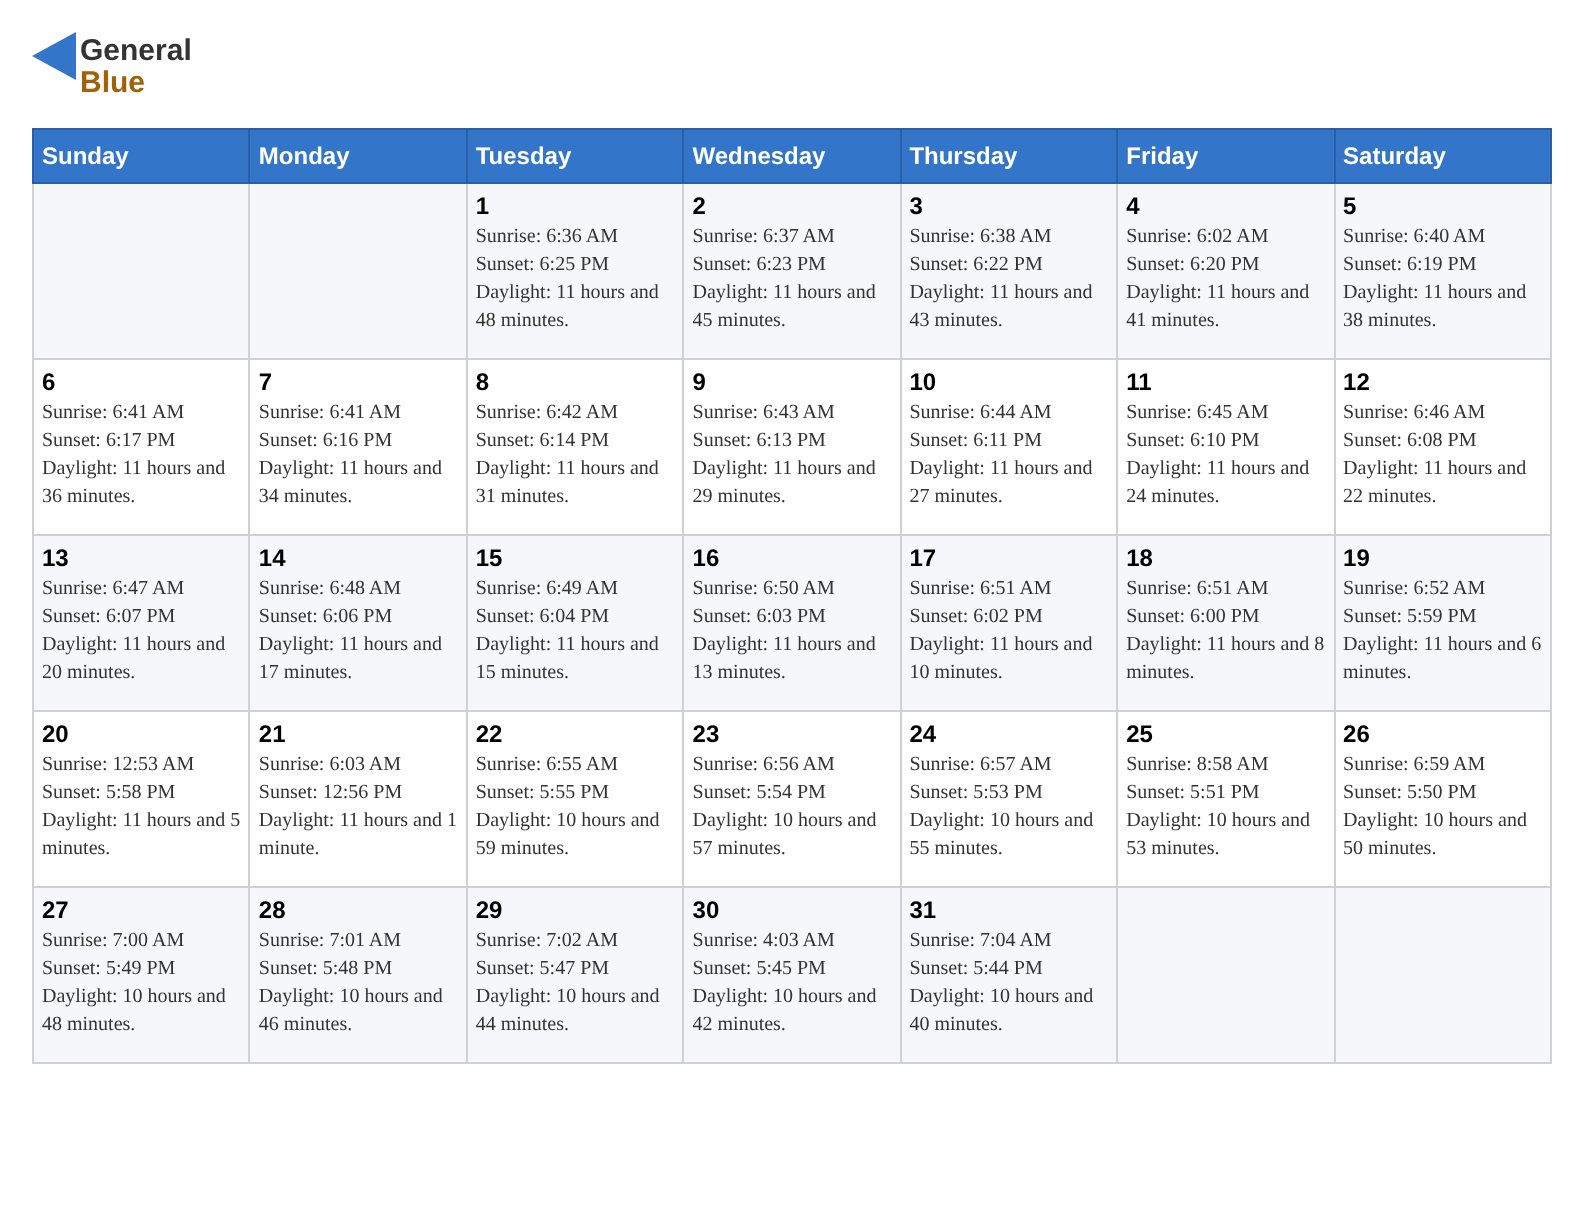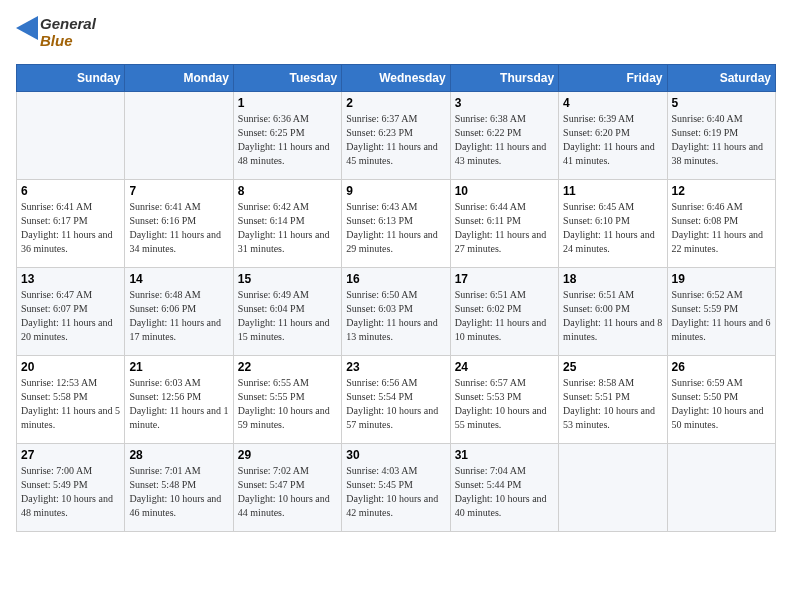--- a/index.html
+++ b/index.html
@@ -35,21 +35,21 @@
     }
     table {
       width: 100%;
       border-collapse: collapse;
       font-size: 11px;
     }
     thead tr th {
       background: #3375c8;
       color: #fff;
       padding: 6px 4px;
-      text-align: right;
+      text-align: left;
       font-size: 12px;
       font-weight: bold;
       border: 1px solid #2a5fa8;
     }
     tbody tr td {
       border: 1px solid #d0d0d0;
       vertical-align: top;
       padding: 4px;
       height: 88px;
       width: 108px;
@@ -75,21 +75,21 @@
     }
     .empty-cell {
       background: #f5f7fa !important;
     }
   </style>
 </head>
 <body>
 
 <div class="header">
   <div class="logo">
-  <div style="display:flex;gap:2px;font-style:italic;">
+  <div style="display:flex;align-items:center;gap:2px;">
     <svg width="22" height="36" viewBox="0 0 22 36">
       <polygon points="0,12 22,0 22,24" fill="#3375c8"></polygon>
     </svg>
     <div style="display:flex;flex-direction:column;line-height:1.1;">
       <span style="font-size:15px;font-weight:bold;color:#333;">General</span>
       <span style="font-size:15px;font-weight:bold;color:#a16207;">Blue</span>
     </div>
   </div>
 </div>
   <div class="title-block">
@@ -134,21 +134,21 @@
         <span class="day-number">3</span>
         <div class="day-info">
           <span>Sunrise: 6:38 AM</span><br>
           <span>Sunset: 6:22 PM</span><br>
           <span>Daylight: 11 hours and 43 minutes.</span>
         </div>
       </td>
         <td>
         <span class="day-number">4</span>
         <div class="day-info">
-          <span>Sunrise: 6:39 AM</span><br>
+          <span>Sunrise: 6:02 AM</span><br>
           <span>Sunset: 6:20 PM</span><br>
           <span>Daylight: 11 hours and 41 minutes.</span>
         </div>
       </td>
         <td>
         <span class="day-number">5</span>
         <div class="day-info">
           <span>Sunrise: 6:40 AM</span><br>
           <span>Sunset: 6:19 PM</span><br>
           <span>Daylight: 11 hours and 38 minutes.</span>

